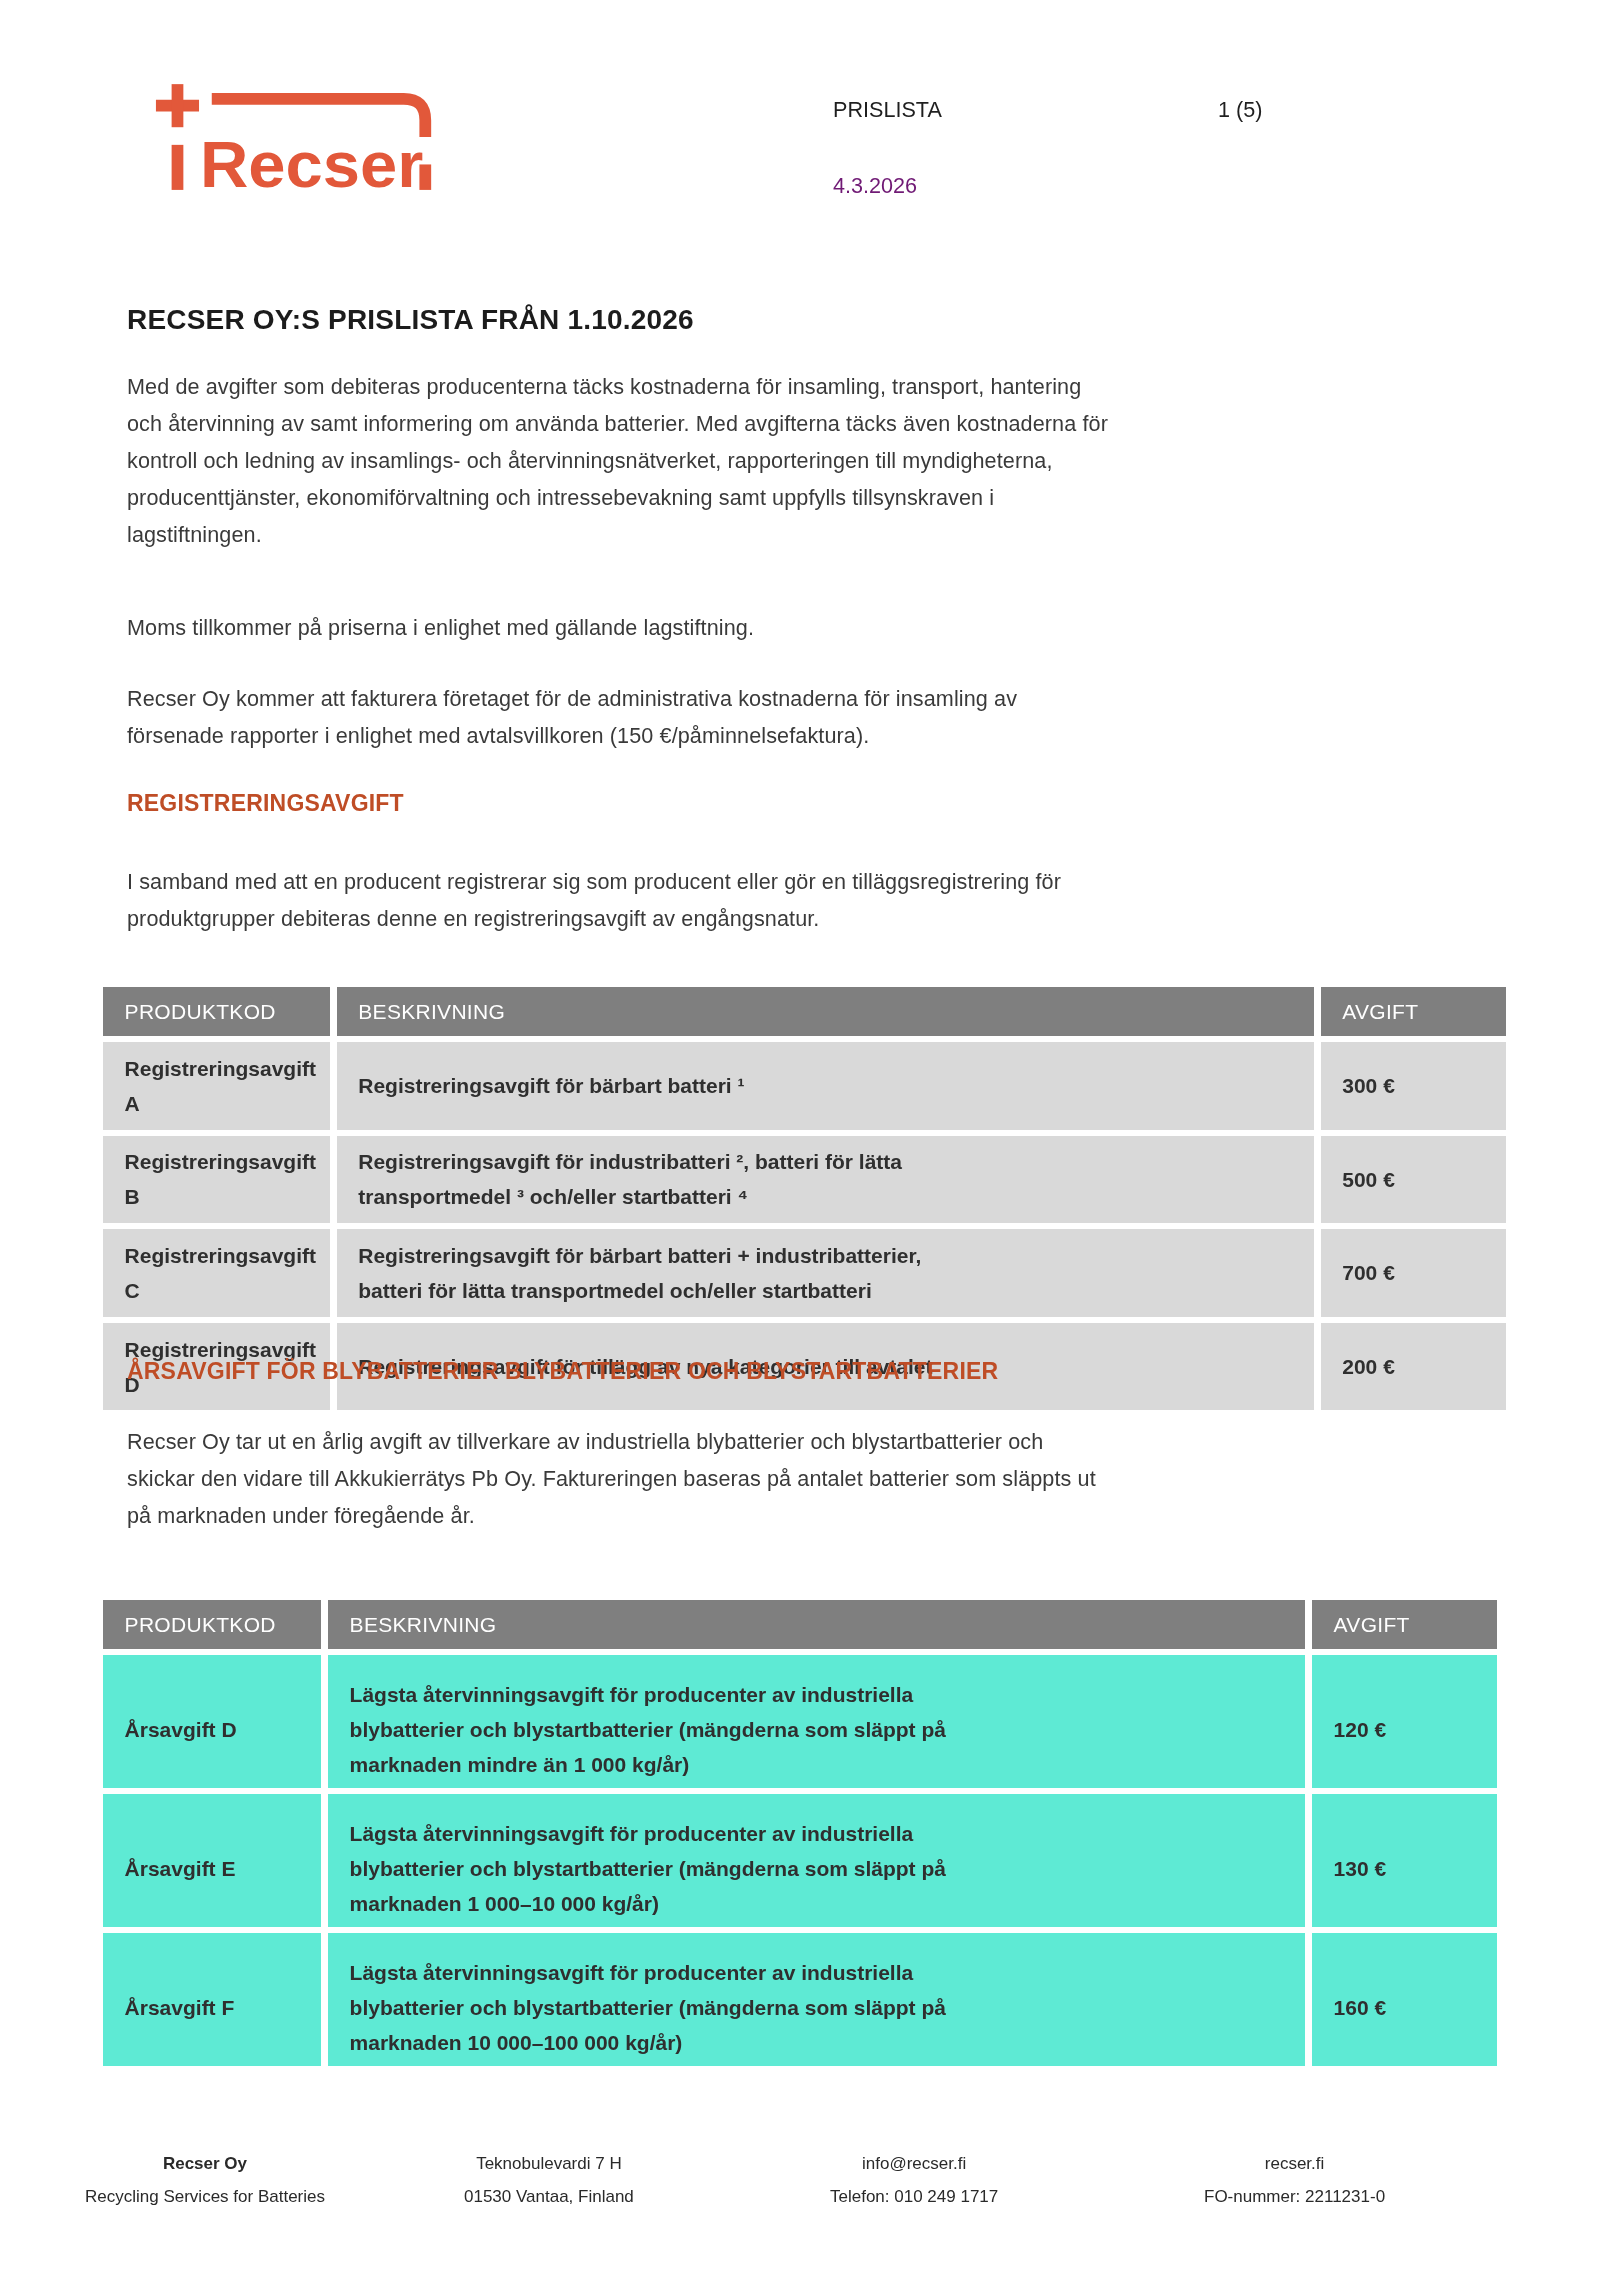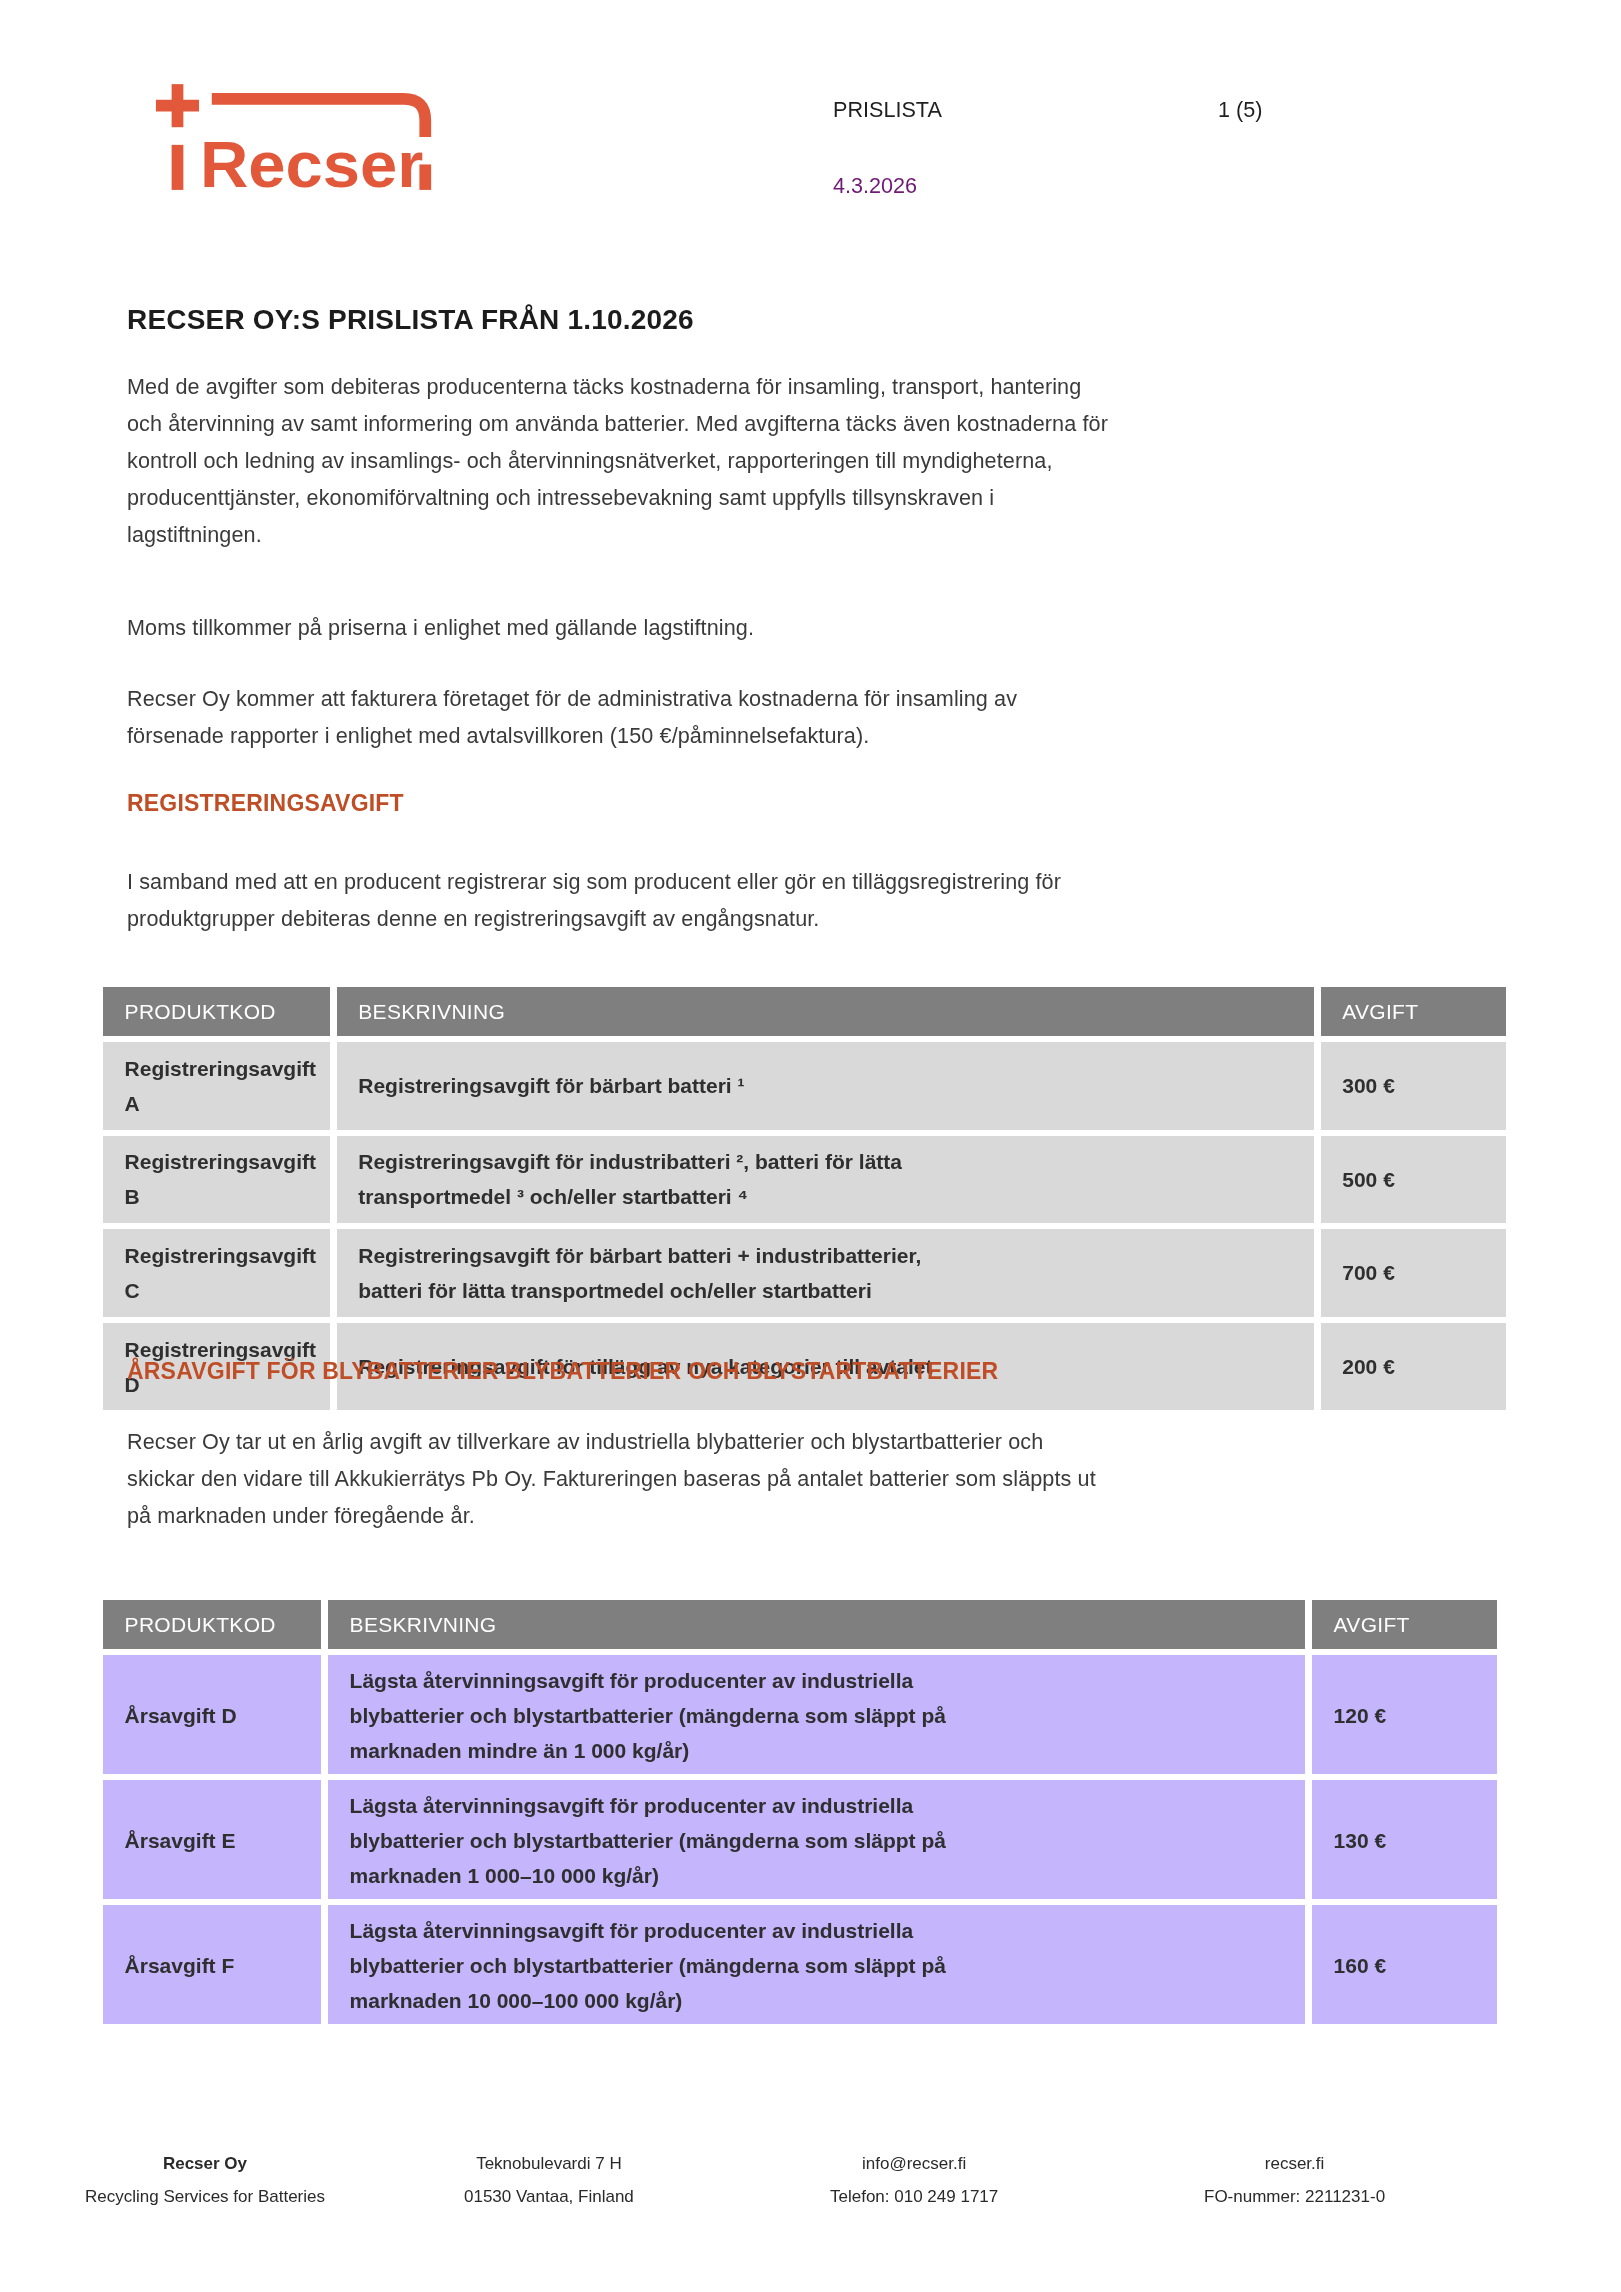--- a/index.html
+++ b/index.html
@@ -51,21 +51,21 @@
   .tbl th {
     background:#7f7f7f; color:#ffffff;
     text-align:left; font-size:21px; font-weight:normal;
     height:49px; padding:0 13.7px 0 21.6px; letter-spacing:0.3px;margin-top:48px;
   }
   .tbl td {
     background:#d9d9d9; color:#2f2f2f;
     font-size:21px; font-weight:bold; line-height:35px;
     padding:8.8px 13.7px 8.8px 21.6px; vertical-align:middle;
   }
-  #table2 td { background:#c4b5fd; padding-top:8px; padding-bottom:5.9px; }
+  #table2 td { background:#5eead4; padding-top:22px; padding-bottom:5.9px; }
 
   
   .footer-col {
     position:absolute; top:2147px;
     font-size:17px; line-height:33px; color:#2a2a2a;text-align:center;
   }
   #fcol1 { left:85px; }
   #fcol2 { left:464px; }
   #fcol3 { left:830px; }
   #fcol4 { left:1204px; }

